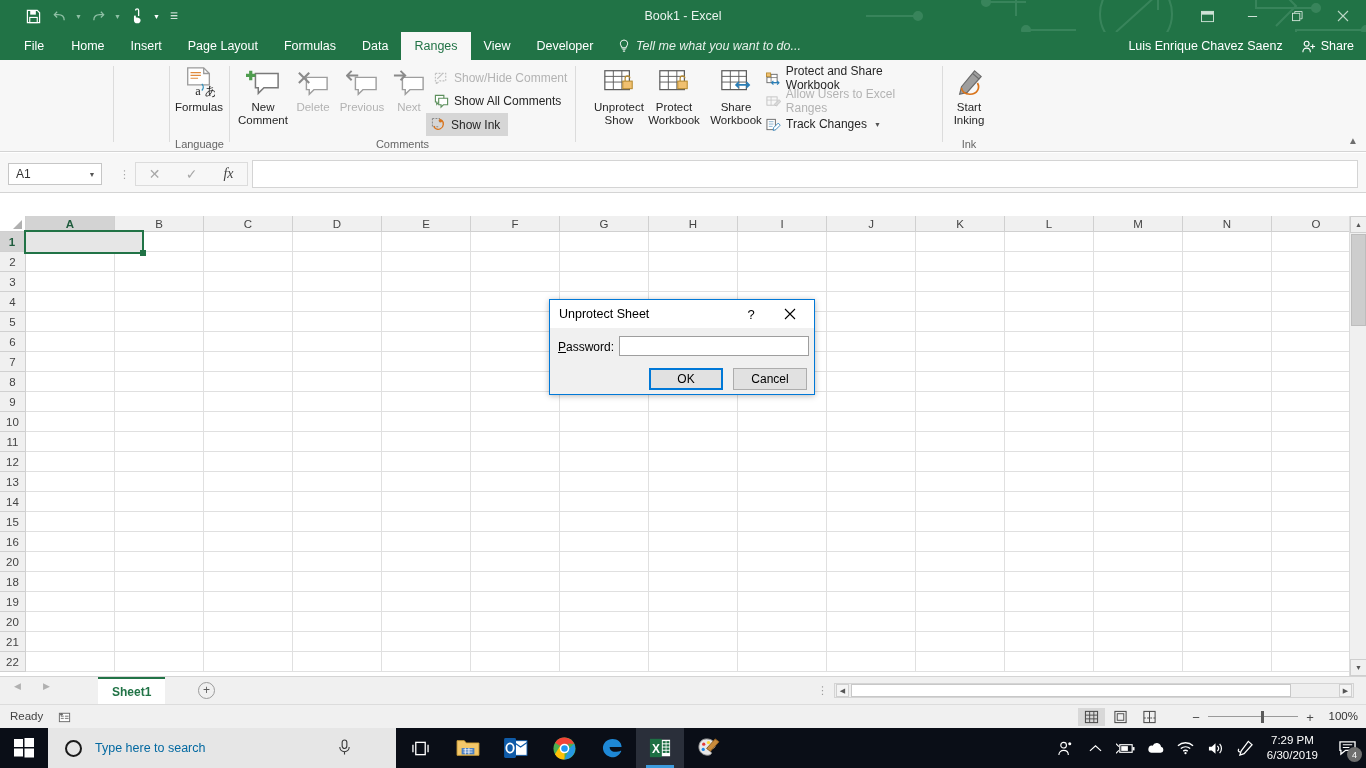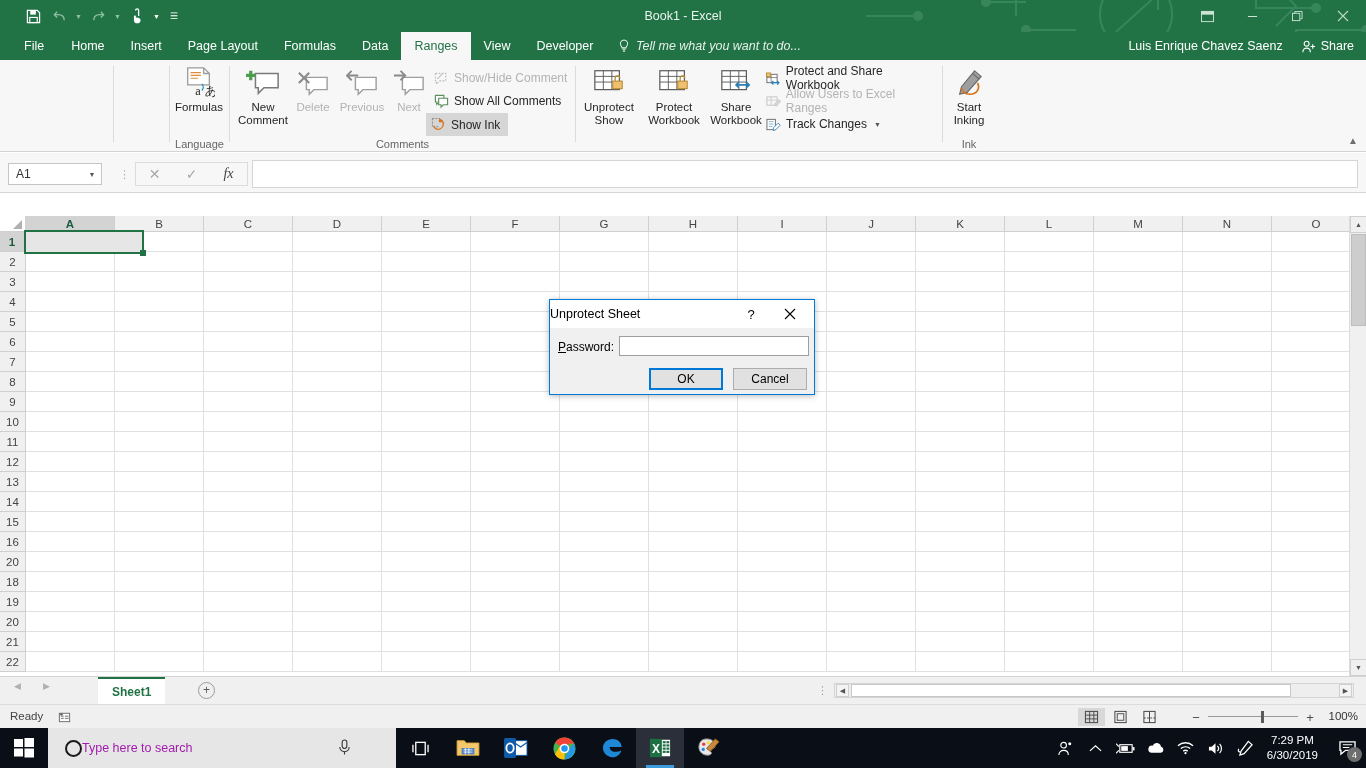--- a/index.html
+++ b/index.html
@@ -154,21 +154,21 @@
   .zthumb { position:absolute; left:57px; top:3px; width:3px; height:12px; background:#5a5a5a; }
   .zpct { position:absolute; right:8px; top:5px; font-size:11.5px; color:#333; }
 
   
   .dlg-shadow { position:absolute; left:549px; top:299px; width:266px; height:96px;
     box-shadow:0 1px 6px rgba(0,0,0,.28); }
   .dialog { position:absolute; left:549px; top:299px; width:266px; height:96px;
     background:#f0f0f0; border:1px solid #0078d7; }
   .dlg-title { position:absolute; left:0; top:0; width:264px; height:28px; background:#ffffff;
     display:flex; align-items:center; }
-  .dlg-title-text { font-size:12.5px; color:#000; }
+  .dlg-title-text { padding-left:9px; font-size:12.5px; color:#000; }
   .dlg-help { position:absolute; right:47px; top:0; width:32px; height:28px; display:flex;
     align-items:center; justify-content:center; font-size:13px; color:#000; }
   .dlg-close { position:absolute; right:4px; top:0; width:40px; height:28px; display:flex;
     align-items:center; justify-content:center; font-size:14px; color:#000; }
   .dlg-pwd-label { position:absolute; left:8px; top:40px; font-size:12px; color:#000; }
   .dlg-pwd-label u { text-decoration:underline; }
   .dlg-pwd-input { position:absolute; left:69px; top:36px; width:190px; height:20px;
     background:#ffffff; border:1px solid #9e9e9e; }
   .dlg-btn { position:absolute; top:68px; width:74px; height:22px; background:#e1e1e1;
     border:1px solid #adadad; font-size:12px; color:#000; display:flex;
@@ -176,21 +176,21 @@
   .dlg-btn.ok { left:99px; border:2px solid #0078d7; background:#e1e1e1; }
   .dlg-btn.cancel { left:183px; }
 
   
   .taskbar { position:absolute; left:0; top:728px; width:1366px; height:40px; background:#0a0e17; }
   .startbtn { position:absolute; left:0; top:0; width:48px; height:40px; display:flex;
     align-items:center; justify-content:center; }
   .searchbox { position:absolute; left:48px; top:0; width:348px; height:40px; background:#e6e6e6;
     display:flex; align-items:center; }
   .sb-circle { margin-left:17px; width:17px; height:17px; border:2px solid #1a1a1a; border-radius:50%; }
-  .sb-text { font-size:12.5px; color:#a21caf; }
+  .sb-text { margin-left:13px; font-size:12.5px; color:#0369a1; }
   .sb-mic { position:absolute; right:44px; top:11px; }
   .taskview { position:absolute; left:396px; top:0; width:48px; height:40px; display:flex;
     align-items:center; justify-content:center; }
   .tb-apps { position:absolute; left:444px; top:0; height:40px; display:flex; }
   .tb-app { width:48px; height:40px; position:relative; display:flex; align-items:center; justify-content:center; }
   .tb-app.active { background:#2a2f3a; }
   .tb-underline { position:absolute; bottom:0; left:10px; width:28px; height:3px; background:#3d9bdd; }
   .tray { position:absolute; right:0; top:0; height:40px; display:flex; align-items:center; }
   .tray-ic { width:30px; height:40px; display:flex; align-items:center; justify-content:center; color:#ffffff; }
   .clock { padding:0 10px 0 6px; color:#ffffff; font-size:11.5px; text-align:center; line-height:15px; }
@@ -401,21 +401,21 @@
             <path d="M11 3c3 2.5 3 7.5-1 9.5-3.5 1.7-7-.5-6.5-3" fill="none" stroke="#d9731a" stroke-width="1.4"></path>
             <path d="M9.5 1.5l3 2.5-2 2-2.5-2z" fill="#d9731a"></path>
           </svg>
         <span>Show Ink</span>
       </div>
       <div class="gname">Comments</div>
     </div>
     <div class="gsep" style="left:575px;"></div>
 
     <div class="rgroup" style="left:576px; width:366px;">
-      <div class="bigbtn" style="left:2px;width:62px;">
+      <div class="bigbtn" style="left:12px;width:62px;">
         <div class="ic">
           <svg width="34" height="30" viewBox="0 0 36 30">
               <rect x="3" y="2" width="26" height="20" fill="#fff" stroke="#5c5c5c" stroke-width="1.3"></rect>
               <g stroke="#5c5c5c" stroke-width="1">
                 <path d="M3 8h26M3 14h26M12 2v20M21 2v20"></path>
               </g>
               <rect x="22" y="13" width="10" height="8" fill="#f0c070" stroke="#b78a2e" stroke-width="1.1"></rect>
               <path d="M24.5 13v-3a2.5 2.5 0 015 0" fill="none" stroke="#b78a2e" stroke-width="1.3"></path>
             </svg>
         </div>

